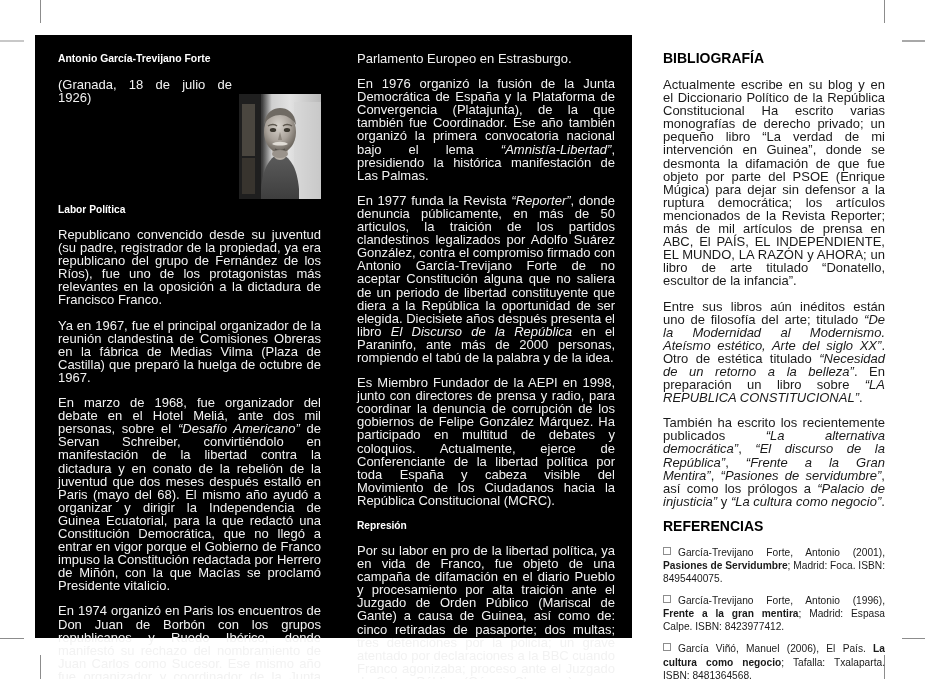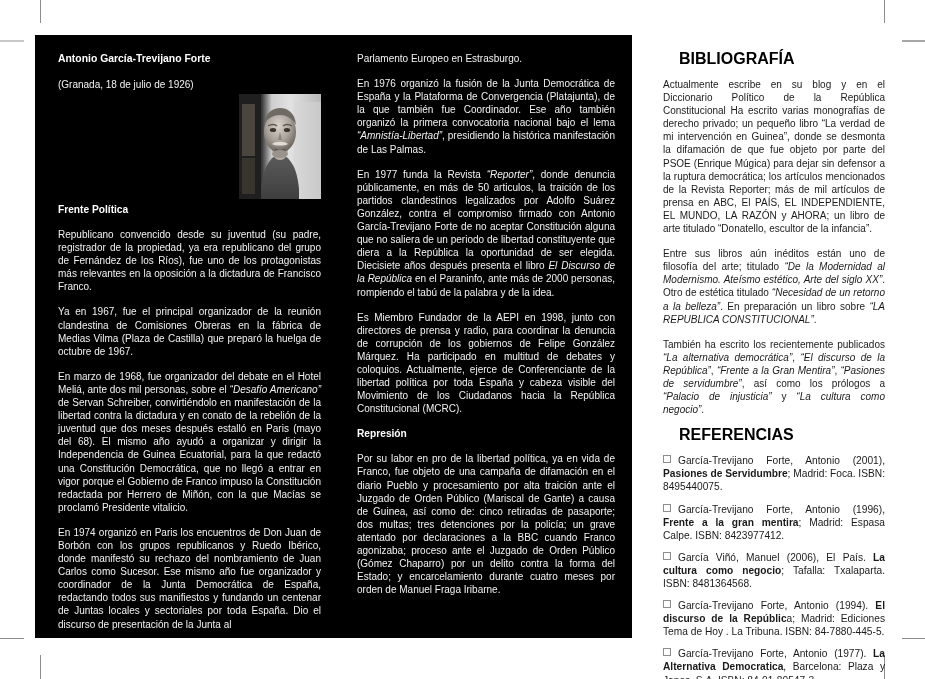--- a/index.html
+++ b/index.html
@@ -42,21 +42,21 @@
     position: absolute;
     top: 52px;
   }
   .col-1 { left: 58px;  width: 263px; }
   .col-2 { left: 357px; width: 258px; }
   .col-3 { left: 663px; width: 222px; }
 
   .col p, .col div.para {
     margin: 0 0 12px 0;
     text-align: justify;
-    font-size: 10px;
+    font-size: 13px;
     line-height: 13.1px;
   }
 
   
   .dark-text { color: #f2f2f2; }
   .dark-text h3 {
     margin: 0 0 13px 0;
     font-size: 10.4px;
     font-weight: bold;
     line-height: 13px;
@@ -68,22 +68,22 @@
     font-size: 10.2px;
     font-weight: bold;
     color: #ffffff;
     text-align: left;
     line-height: 13px;
   }
 
   
   .light-text { color: #1a1a1a; }
   .light-text h3 {
-    margin: 0 0 13px 16px;
-    font-size: 16px;
+    margin: 0 0 13px 0;
+    font-size: 14px;
     font-weight: bold;
     line-height: 13px;
     color: #000000;
     text-align: left;
   }
 
   
   .photo-wrap {
     float: right;
     width: 82px;
@@ -177,21 +177,21 @@
         <path d="M33 50 C36 47 46 47 49 50 C46 52 36 52 33 50 Z" fill="#e0dcd5"></path>
         <path d="M36 55 C38 57 44 57 46 55" stroke="#55504a" stroke-width="1.2" fill="none"></path>
         <ellipse cx="41" cy="60" rx="8" ry="4" fill="#9a938b"></ellipse>
         <rect x="0" y="0" width="82" height="105" fill="none"></rect>
       </svg>
     </div>
 
     <div class="para">(Granada, 18 de julio de 1926)</div>
   </div>
 
-  <div class="sub-head">Frente Política</div>
+  <div class="sub-head">Labor Política</div>
 
   <div class="para">Republicano convencido desde su juventud (su padre, registrador de la propiedad, ya era republicano del grupo de Fernández de los Ríos), fue uno de los protagonistas más relevantes en la oposición a la dictadura de Francisco Franco.</div>
   <div class="para">Ya en 1967, fue el principal organizador de la reunión clandestina de Comisiones Obreras en la fábrica de Medias Vilma (Plaza de Castilla) que preparó la huelga de octubre de 1967.</div>
 
   <div class="para">
     <span>En marzo de 1968, fue organizador del debate en el Hotel Meliá, ante dos mil personas, sobre el </span><em>“Desafío Americano”</em><span> de Servan Schreiber, convirtiéndolo en manifestación de la libertad contra la dictadura y en conato de la rebelión de la juventud que dos meses después estalló en Paris (mayo del 68). El mismo año ayudó a organizar y dirigir la Independencia de Guinea Ecuatorial, para la que redactó una Constitución Democrática, que no llegó a entrar en vigor porque el Gobierno de Franco impuso la Constitución redactada por Herrero de Miñón, con la que Macías se proclamó Presidente vitalicio.</span>
   </div>
 
   <div class="para nomargin">En 1974 organizó en Paris los encuentros de Don Juan de Borbón con los grupos republicanos y Ruedo Ibérico, donde manifestó su rechazo del nombramiento de Juan Carlos como Sucesor. Ese mismo año fue organizador y coordinador de la Junta Democrática de España, redactando todos sus manifiestos y fundando un centenar de Juntas locales y sectoriales por toda España. Dio el discurso de presentación de la Junta al</div>
 </div>

